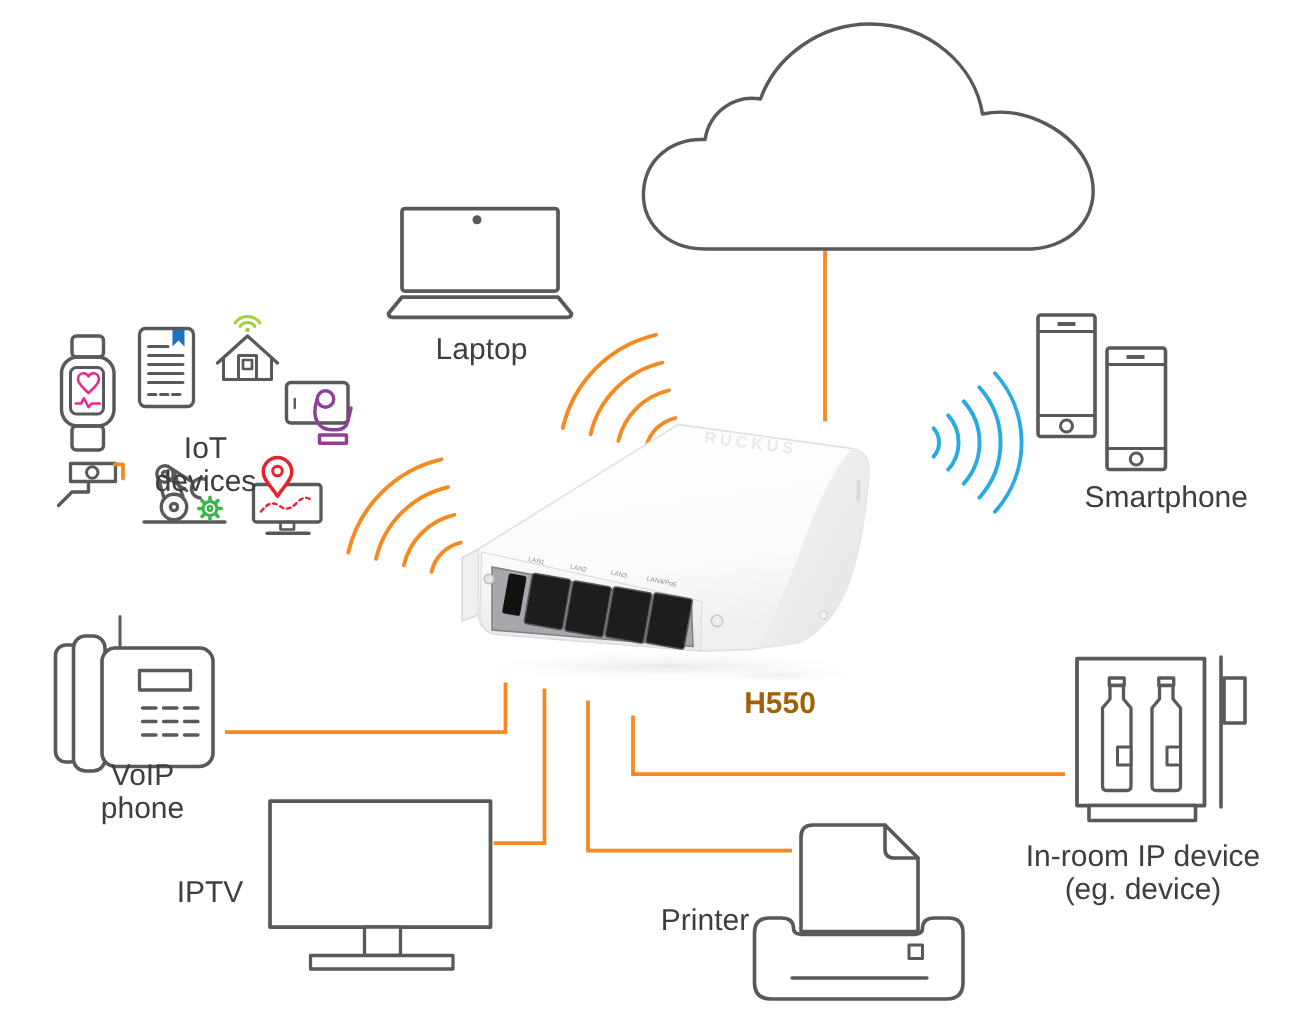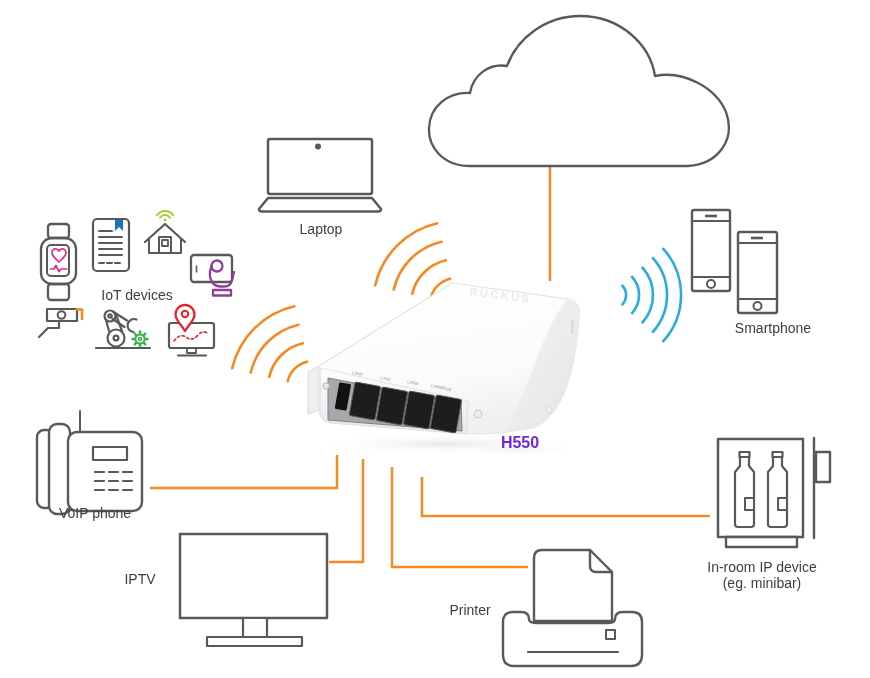--- a/index.html
+++ b/index.html
@@ -1,20 +1,20 @@
 <!DOCTYPE html>
 <html><head>
 <meta charset="utf-8">
 <style>
   html,body{margin:0;padding:0;background:#ffffff;}
   .canvas{position:relative;width:870px;height:678px;background:#fff;overflow:hidden;
           font-family:"Liberation Sans", sans-serif;}
   .canvas > svg{position:absolute;left:0;top:0;}
-  .lbl{position:absolute;font-size:14px;line-height:1.12;color:#3d3e40;text-align:center;}
-  .lbl.bold{font-weight:bold;font-size:16px;color:#6d28d9;}
+  .lbl{position:absolute;font-size:20px;line-height:1.12;color:#3d3e40;text-align:center;}
+  .lbl.bold{font-weight:bold;font-size:20px;color:#a16207;margin-top:24px;}
 </style>
 </head>
 <body>
 
 <div class="canvas">
 <svg width="870" height="678" viewBox="0 0 870 678">
   <defs>
     <linearGradient id="gradTop" x1="0" y1="0" x2="0.25" y2="1">
       <stop offset="0" stop-color="#ffffff"></stop>
           <stop offset="0.7" stop-color="#fbfbfc"></stop>
@@ -240,19 +240,19 @@
 
     <text x="500" y="299" transform="rotate(7 500 299)" text-anchor="middle" font-family="Liberation Sans, sans-serif" font-size="11" font-weight="bold" letter-spacing="2.5" fill="#e9eaec">RUCKUS</text>
   </g>
 </svg>
 
 <div class="lbl" style="left:271px;top:222px;width:100px;">Laptop</div>
 <div class="lbl" style="left:87px;top:288px;width:100px;">IoT devices</div>
 <div class="lbl" style="left:723px;top:321px;width:100px;">Smartphone</div>
 <div class="lbl bold" style="left:478px;top:434px;width:84px;">H550</div>
 <div class="lbl" style="left:45px;top:506px;width:100px;">VoIP phone</div>
-<div class="lbl" style="left:110px;top:572px;width:60px;">IPTV</div>
+<div class="lbl" style="left:110px;top:584px;width:60px;">IPTV</div>
 <div class="lbl" style="left:425px;top:603px;width:90px;">Printer</div>
 <div class="lbl" style="left:682px;top:560px;width:160px;">
   <span style="display:block">In-room IP device</span>
-  <span style="display:block">(eg. minibar)</span>
+  <span style="display:block">(eg. device)</span>
 </div>
 </div>
 
 </body></html>

